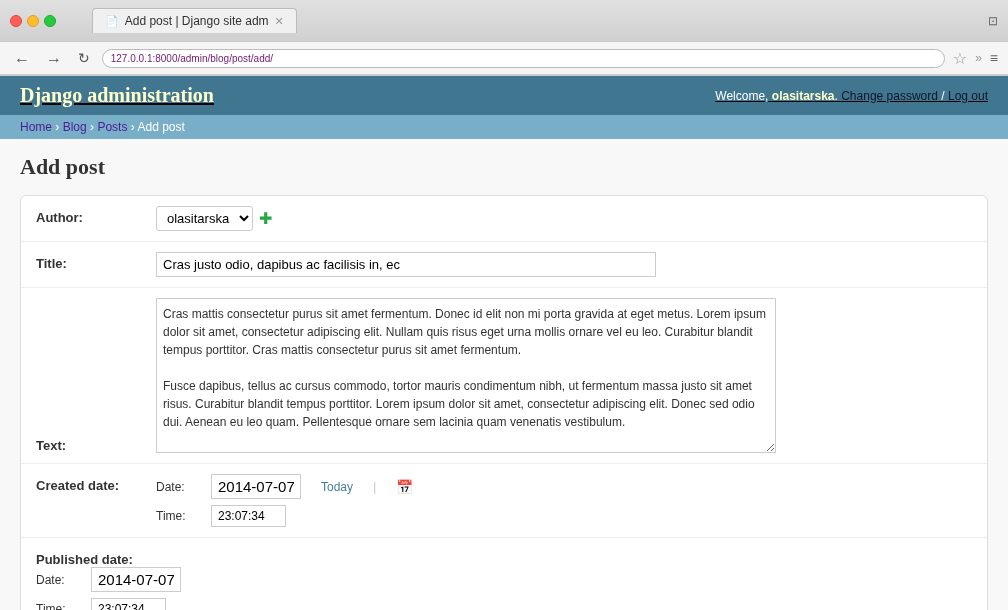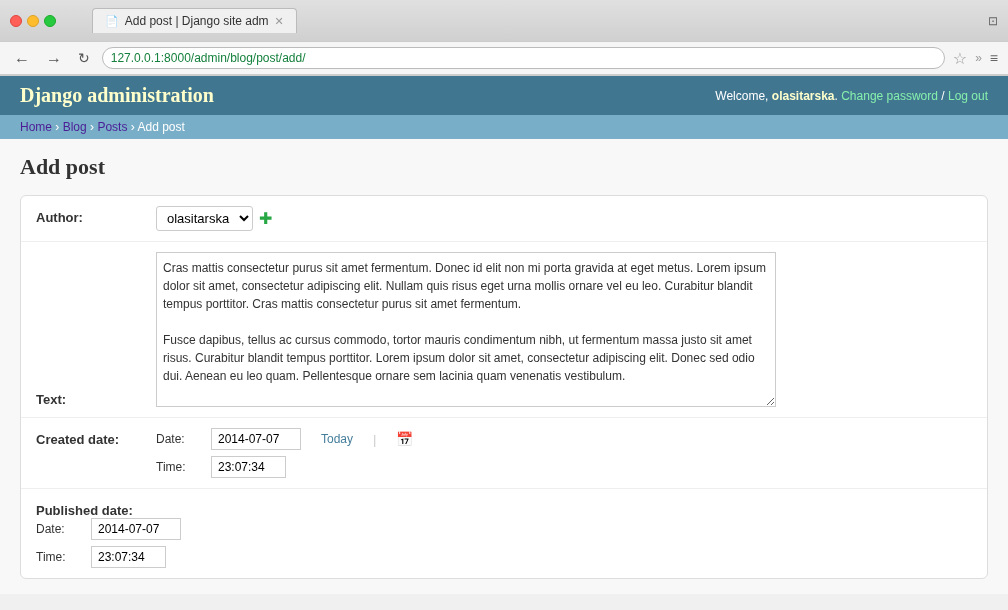--- a/index.html
+++ b/index.html
@@ -64,50 +64,51 @@
       cursor: pointer;
       padding: 2px 4px;
     }
     .refresh-btn { font-size: 14px; }
     .url-input {
       flex: 1;
       background: white;
       border: 1px solid #bbb;
       border-radius: 11px;
       padding: 3px 8px;
-      font-size: 12px;
-      color: #15803d;
+      font-size: 10px;
+      color: #701a75;
     }
     .star-icon { color: #999; font-size: 16px; }
 
     
     .django-admin {
       min-height: calc(610px - 100px);
       background: #f8f8f8;
     }
 
     .admin-header {
       background: #417690;
       padding: 8px 20px;
       display: flex;
       justify-content: space-between;
       align-items: center;
+      text-decoration: underline;
     }
     .admin-title {
       color: #ffc;
       font-size: 20px;
       font-weight: bold;
       font-family: Georgia, serif;
     }
     .admin-user-info {
       color: #fff;
       font-size: 12px;
     }
     .admin-user-info a {
-      color: #86efac;
+      color: #0f172a;
       text-decoration: none;
     }
     .admin-user-info strong {
       color: #ffc;
     }
 
     .breadcrumb {
       background: #79aec8;
       padding: 5px 20px;
       font-size: 12px;
@@ -212,21 +213,21 @@
 
     .date-label {
       font-size: 12px;
       color: #333;
       width: 35px;
     }
 
     .date-input {
       padding: 3px 6px;
       border: 1px solid #ccc;
-      font-size: 12px;
+      font-size: 15px;
       width: 90px;
     }
 
     .today-link {
       color: #447e9b;
       font-size: 12px;
       text-decoration: none;
       cursor: pointer;
     }
 
@@ -307,20 +308,26 @@
       <div class="form-row">
         <div class="field-label">Author:</div>
         <div class="field-content">
           <select class="author-select">
             <option>olasitarska</option>
           </select>
           <a href="#" class="add-icon" title="Add Another">✚</a>
         </div>
       </div>
 
+      <div class="form-row">
+        <div class="field-label">Title:</div>
+        <div class="field-content">
+          <input class="title-input" type="text" value="Cras justo odio, dapibus ac facilisis in, ec" style="">
+        </div>
+      </div>
 
       <div class="form-row" style="align-items:flex-end;">
         <div class="field-label" style="padding-top:6px;">Text:</div>
         <div class="field-content" style="align-items:flex-start;">
           <textarea class="text-area" style="">Cras mattis consectetur purus sit amet fermentum. Donec id elit non mi porta gravida at eget metus. Lorem ipsum dolor sit amet, consectetur adipiscing elit. Nullam quis risus eget urna mollis ornare vel eu leo. Curabitur blandit tempus porttitor. Cras mattis consectetur purus sit amet fermentum.
 
 Fusce dapibus, tellus ac cursus commodo, tortor mauris condimentum nibh, ut fermentum massa justo sit amet risus. Curabitur blandit tempus porttitor. Lorem ipsum dolor sit amet, consectetur adipiscing elit. Donec sed odio dui. Aenean eu leo quam. Pellentesque ornare sem lacinia quam venenatis vestibulum.</textarea>
         </div>
       </div>
 

